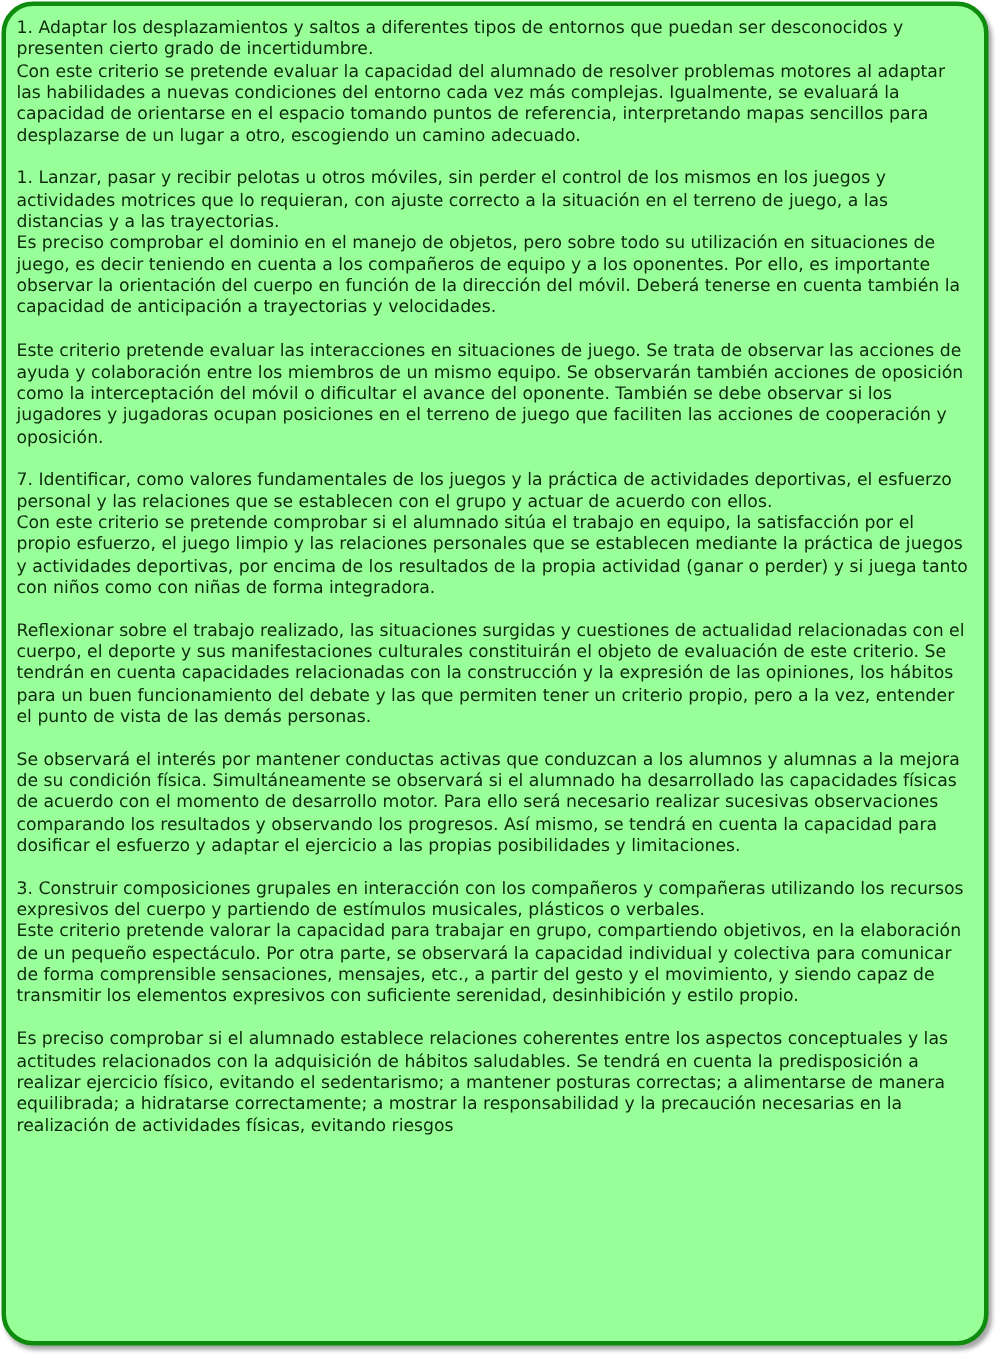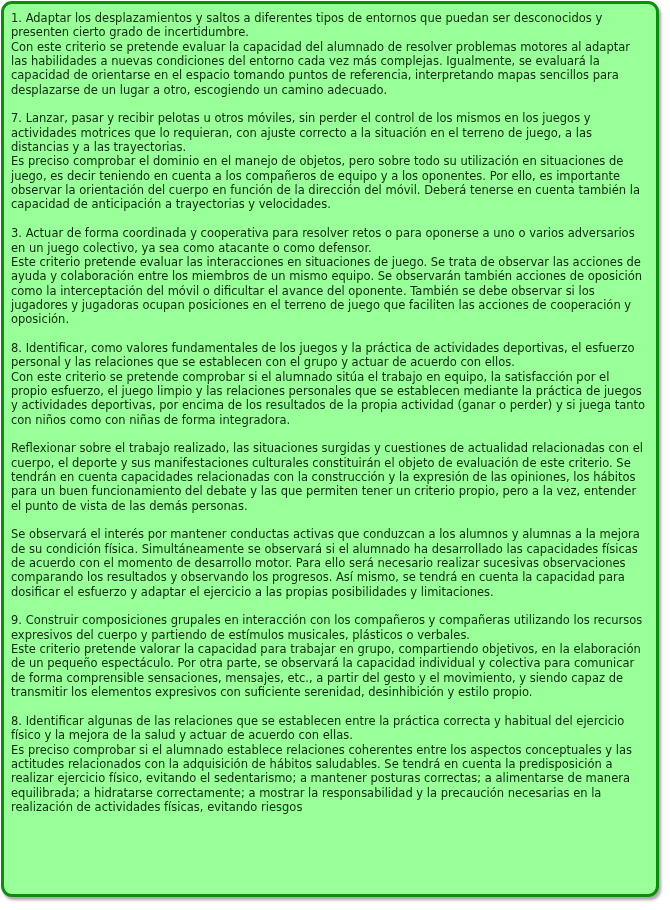--- a/index.html
+++ b/index.html
@@ -11,21 +11,21 @@
     overflow: hidden;
   }
   .panel {
     position: absolute;
     left: 1px;
     top: 1px;
     width: 658px;
     height: 896px;
     background: #99ff99;
     border: 3px solid #0e8c0e;
-    border-radius: 11px;
+    border-radius: 21px;
     box-shadow: 2px 3px 3px rgba(0,0,0,0.35);
     box-sizing: border-box;
     padding: 7px 8px 18px 7px;
     font-family: "DejaVu Sans", "Liberation Sans", sans-serif;
     font-size: 11.5px;
     line-height: 14.35px;
     color: #0c2b0c;
     overflow: hidden;
   }
   .para {
@@ -42,45 +42,43 @@
 <body>
 
 <div class="panel">
 
   <div class="para">
     <div class="criterion">1. Adaptar los desplazamientos y saltos a diferentes tipos de entornos que puedan ser desconocidos y presenten cierto grado de incertidumbre.</div>
     <div class="explanation">Con este criterio se pretende evaluar la capacidad del alumnado de resolver problemas motores al adaptar las habilidades a nuevas condiciones del entorno cada vez más complejas. Igualmente, se evaluará la capacidad de orientarse en el espacio tomando puntos de referencia, interpretando mapas sencillos para desplazarse de un lugar a otro, escogiendo un camino adecuado.</div>
   </div>
 
   <div class="para">
-    <div class="criterion">7. Lanzar, pasar y recibir pelotas u otros móviles, sin perder el control de los mismos en los juegos y actividades motrices que lo requieran, con ajuste correcto a la situación en el terreno de juego, a las distancias y a las trayectorias.</div>
+    <div class="criterion">1. Lanzar, pasar y recibir pelotas u otros móviles, sin perder el control de los mismos en los juegos y actividades motrices que lo requieran, con ajuste correcto a la situación en el terreno de juego, a las distancias y a las trayectorias.</div>
     <div class="explanation">Es preciso comprobar el dominio en el manejo de objetos, pero sobre todo su utilización en situaciones de juego, es decir teniendo en cuenta a los compañeros de equipo y a los oponentes. Por ello, es importante observar la orientación del cuerpo en función de la dirección del móvil. Deberá tenerse en cuenta también la capacidad de anticipación a trayectorias y velocidades.</div>
   </div>
 
   <div class="para">
-    <div class="criterion">3. Actuar de forma coordinada y cooperativa para resolver retos o para oponerse a uno o varios adversarios en un juego colectivo, ya sea como atacante o como defensor.</div>
     <div class="explanation">Este criterio pretende evaluar las interacciones en situaciones de juego. Se trata de observar las acciones de ayuda y colaboración entre los miembros de un mismo equipo. Se observarán también acciones de oposición como la interceptación del móvil o dificultar el avance del oponente. También se debe observar si los jugadores y jugadoras ocupan posiciones en el terreno de juego que faciliten las acciones de cooperación y oposición.</div>
   </div>
 
   <div class="para">
-    <div class="criterion">8. Identificar, como valores fundamentales de los juegos y la práctica de actividades deportivas, el esfuerzo personal y las relaciones que se establecen con el grupo y actuar de acuerdo con ellos.</div>
+    <div class="criterion">7. Identificar, como valores fundamentales de los juegos y la práctica de actividades deportivas, el esfuerzo personal y las relaciones que se establecen con el grupo y actuar de acuerdo con ellos.</div>
     <div class="explanation">Con este criterio se pretende comprobar si el alumnado sitúa el trabajo en equipo, la satisfacción por el propio esfuerzo, el juego limpio y las relaciones personales que se establecen mediante la práctica de juegos y actividades deportivas, por encima de los resultados de la propia actividad (ganar o perder) y si juega tanto con niños como con niñas de forma integradora.</div>
   </div>
 
   <div class="para">
     <div class="explanation">Reflexionar sobre el trabajo realizado, las situaciones surgidas y cuestiones de actualidad relacionadas con el cuerpo, el deporte y sus manifestaciones culturales constituirán el objeto de evaluación de este criterio. Se tendrán en cuenta capacidades relacionadas con la construcción y la expresión de las opiniones, los hábitos para un buen funcionamiento del debate y las que permiten tener un criterio propio, pero a la vez, entender el punto de vista de las demás personas.</div>
   </div>
 
   <div class="para">
     <div class="explanation">Se observará el interés por mantener conductas activas que conduzcan a los alumnos y alumnas a la mejora de su condición física. Simultáneamente se observará si el alumnado ha desarrollado las capacidades físicas de acuerdo con el momento de desarrollo motor. Para ello será necesario realizar sucesivas observaciones comparando los resultados y observando los progresos. Así mismo, se tendrá en cuenta la capacidad para dosificar el esfuerzo y adaptar el ejercicio a las propias posibilidades y limitaciones.</div>
   </div>
 
   <div class="para">
-    <div class="criterion">9. Construir composiciones grupales en interacción con los compañeros y compañeras utilizando los recursos expresivos del cuerpo y partiendo de estímulos musicales, plásticos o verbales.</div>
+    <div class="criterion">3. Construir composiciones grupales en interacción con los compañeros y compañeras utilizando los recursos expresivos del cuerpo y partiendo de estímulos musicales, plásticos o verbales.</div>
     <div class="explanation">Este criterio pretende valorar la capacidad para trabajar en grupo, compartiendo objetivos, en la elaboración de un pequeño espectáculo. Por otra parte, se observará la capacidad individual y colectiva para comunicar de forma comprensible sensaciones, mensajes, etc., a partir del gesto y el movimiento, y siendo capaz de transmitir los elementos expresivos con suficiente serenidad, desinhibición y estilo propio.</div>
   </div>
 
   <div class="para">
-    <div class="criterion">8. Identificar algunas de las relaciones que se establecen entre la práctica correcta y habitual del ejercicio físico y la mejora de la salud y actuar de acuerdo con ellas.</div>
     <div class="explanation">Es preciso comprobar si el alumnado establece relaciones coherentes entre los aspectos conceptuales y las actitudes relacionados con la adquisición de hábitos saludables. Se tendrá en cuenta la predisposición a realizar ejercicio físico, evitando el sedentarismo; a mantener posturas correctas; a alimentarse de manera equilibrada; a hidratarse correctamente; a mostrar la responsabilidad y la precaución necesarias en la realización de actividades físicas, evitando riesgos</div>
   </div>
 
 </div>
 
 </body></html>

